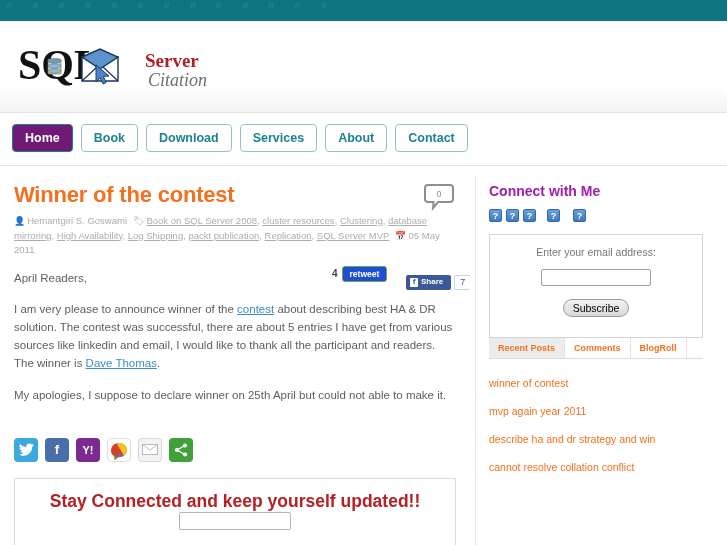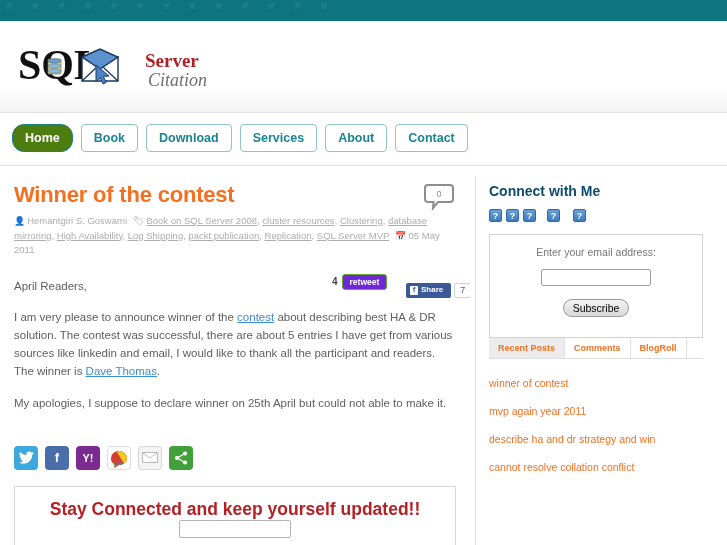--- a/index.html
+++ b/index.html
@@ -59,24 +59,23 @@
     display: flex; align-items: center; justify-content: center;
     font-size: 12.5px; font-weight: bold;
     color: #1a8490;
     background: #ffffff;
     border: 1px solid #8fc4cb;
     border-radius: 4px;
     cursor: pointer;
     white-space: nowrap;
   }
   .nav-btn.active {
-    background: #4d7c0f;
+    background: #701a75;
     border-color: #17818c;
     color: #ffffff;
-    border-radius: 12px;
   }
   .search-wrap {
     position: absolute; left: 513px; top: 11px;
     display: flex; gap: 8px; align-items: center;
   }
   .search-input {
     width: 141px; height: 28px;
     border: 1px solid #9ecdd3;
     border-radius: 4px;
     padding: 0 9px;
@@ -127,21 +126,21 @@
     margin: 0 0 6px 0;
     letter-spacing: -0.2px;
   }
   .comment-bubble {
     position: absolute; right: 16px; top: 16px;
     width: 30px; height: 30px;
   }
   .meta {
     font-size: 9.5px; color: #adadad;
     line-height: 14.5px;
-    margin-bottom: 18px;
+    margin-bottom: 10px;
     max-width: 442px;
   }
   .meta a {
     color: #adadad; text-decoration: underline;
   }
   .meta .icon-glyph { color: #9e9e9e; font-size: 9px; margin-right: 2px; }
   .meta .sep { display: inline-block; width: 6px; }
 
   .para {
     font-size: 11.5px;
@@ -157,21 +156,21 @@
     margin-bottom: 8px;
   }
   .greet { font-size: 11.5px; color: #5e5e5e; }
 
   .retweet {
     position: absolute; left: 318px; top: -2px;
     display: flex; align-items: center; gap: 4px;
   }
   .rt-count { font-size: 10px; font-weight: bold; color: #444; }
   .rt-badge {
-    background: #6d28d9;
+    background: #1d4ed8;
     color: #ffffff;
     font-size: 8.5px; font-weight: bold;
     padding: 2px 7px;
     border-radius: 3px;
     border: 1px solid #6aa837;
   }
   .fbshare {
     position: absolute; left: 392px; top: 7px;
     display: flex; align-items: stretch; gap: 3px;
   }
@@ -237,21 +236,21 @@
     width: 112px; height: 18px;
     border: 1px solid #b4b4b4;
     border-radius: 2px;
     background: #fff;
     outline: none;
   }
 
   
   .side-title {
     font-size: 14px; font-weight: bold;
-    color: #0c4a6e;
+    color: #a21caf;
     margin: 0 0 10px 0;
   }
   .broken-row {
     display: flex; align-items: center;
     margin-bottom: 12px;
   }
   .broken-ico {
     width: 13px; height: 13px;
     background: linear-gradient(to bottom, #6a9fd8 0%, #3d7cc0 100%);
     border: 1px solid #2f6aa8;

